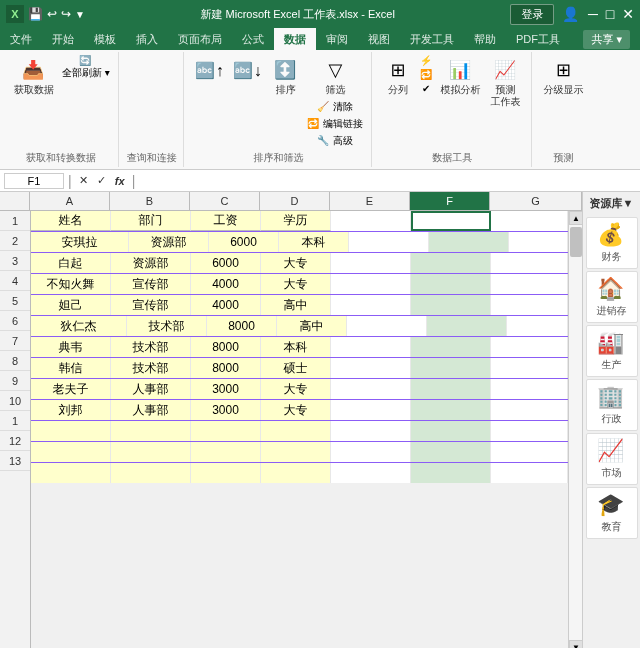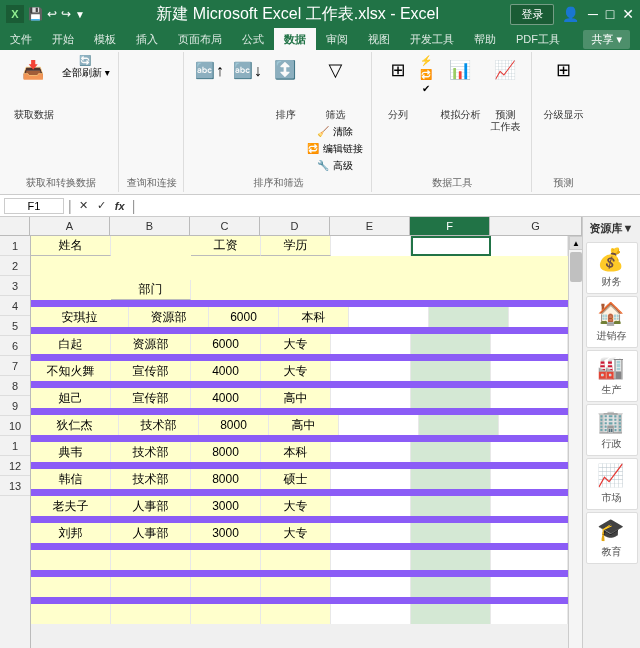--- a/index.html
+++ b/index.html
@@ -21,21 +21,21 @@
       align-items: center;
       justify-content: space-between;
       padding: 0 6px;
     }
     .title-bar-left {
       display: flex;
       align-items: center;
       gap: 4px;
     }
     .title-bar-center {
-      font-size: 16px;
+      font-size: 11px;
       color: white;
       flex: 1;
       text-align: center;
     }
     .title-bar-right {
       display: flex;
       align-items: center;
       gap: 8px;
     }
     .excel-icon {
@@ -132,21 +132,20 @@
       align-items: center;
       justify-content: center;
       font-size: 18px;
     }
     .ribbon-btn-label {
       font-size: 10px;
       color: #333;
       text-align: center;
       line-height: 1.2;
       white-space: nowrap;
-      margin-top: 25px;
     }
     .ribbon-btn-sm {
       display: flex;
       flex-direction: column;
       align-items: center;
       cursor: pointer;
       padding: 1px 2px;
       border-radius: 2px;
       font-size: 10px;
       white-space: nowrap;
@@ -215,21 +214,21 @@
       display: flex;
       align-items: center;
       justify-content: center;
       font-size: 11px;
       color: #333;
       border-bottom: 1px solid #ddd;
       cursor: pointer;
     }
     .grid-row {
       display: flex;
-      border-bottom: 7px solid #8b5cf6;
+      border-bottom: 1px solid #8b5cf6;
       min-height: 20px;
     }
     .cell {
       height: 20px;
       display: flex;
       align-items: center;
       padding: 0 4px;
       border-right: 1px solid #e8e8e8;
       font-size: 12px;
       color: #000;
@@ -484,21 +483,21 @@
         <div class="row-header">10</div>
         <div class="row-header">1</div>
         <div class="row-header">12</div>
         <div class="row-header">13</div>
       </div>
 
       <div style="flex:1;display:flex;flex-direction:column;overflow:hidden;">
 
         <div class="grid-row" style="background:#ffffcc;">
           <div class="cell header-cell cell-center" style="width:80px;">姓名</div>
-          <div class="cell header-cell cell-center" style="width:80px;margin-top:44px;">部门</div>
+          <div class="cell header-cell cell-center" style="width:80px;">部门</div>
           <div class="cell header-cell cell-center" style="width:70px;">工资</div>
           <div class="cell header-cell cell-center" style="width:70px;">学历</div>
           <div class="cell empty-col" style="width:80px;"></div>
           <div class="cell selected-cell" style="width:80px;"></div>
           <div class="cell empty-col" style="flex:1;"></div>
         </div>
 
         <div class="grid-row">
           <div class="cell cell-center" style="width:98px;background:#ffffcc;">安琪拉</div>
           <div class="cell cell-center" style="width:80px;background:#ffffcc;">资源部</div>
@@ -533,21 +532,21 @@
           <div class="cell cell-center" style="width:80px;background:#ffffcc;">妲己</div>
           <div class="cell cell-center" style="width:80px;background:#ffffcc;">宣传部</div>
           <div class="cell cell-center" style="width:70px;background:#ffffcc;">4000</div>
           <div class="cell cell-center" style="width:70px;background:#ffffcc;">高中</div>
           <div class="cell empty-col" style="width:80px;"></div>
           <div class="cell empty-col-selected" style="width:80px;"></div>
           <div class="cell empty-col" style="flex:1;"></div>
         </div>
 
         <div class="grid-row">
-          <div class="cell cell-center" style="width:88px;background:#ffffcc;">狄仁杰</div>
+          <div class="cell cell-center" style="width:96px;background:#ffffcc;">狄仁杰</div>
           <div class="cell cell-center" style="width:80px;background:#ffffcc;">技术部</div>
           <div class="cell cell-center" style="width:70px;background:#ffffcc;">8000</div>
           <div class="cell cell-center" style="width:70px;background:#ffffcc;">高中</div>
           <div class="cell empty-col" style="width:80px;"></div>
           <div class="cell empty-col-selected" style="width:80px;"></div>
           <div class="cell empty-col" style="flex:1;"></div>
         </div>
 
         <div class="grid-row">
           <div class="cell cell-center" style="width:80px;background:#ffffcc;">典韦</div>

